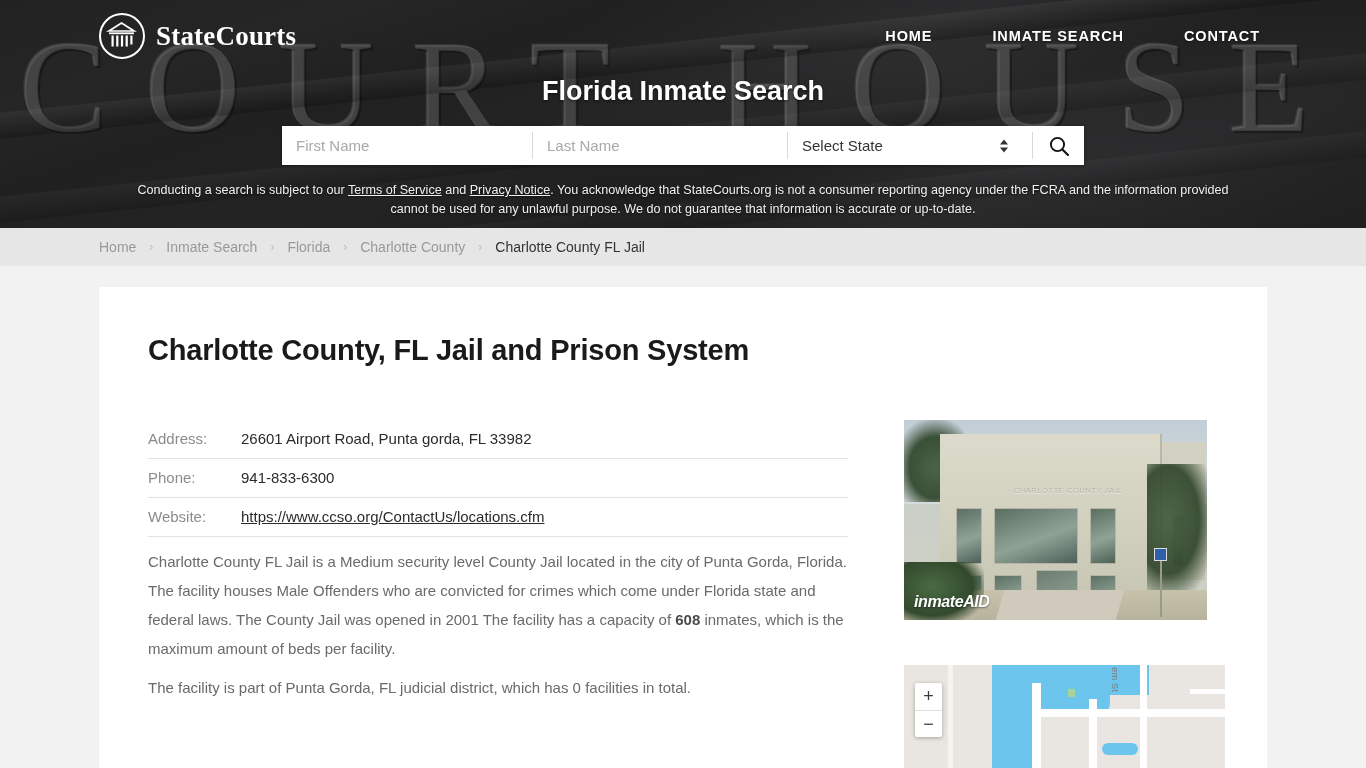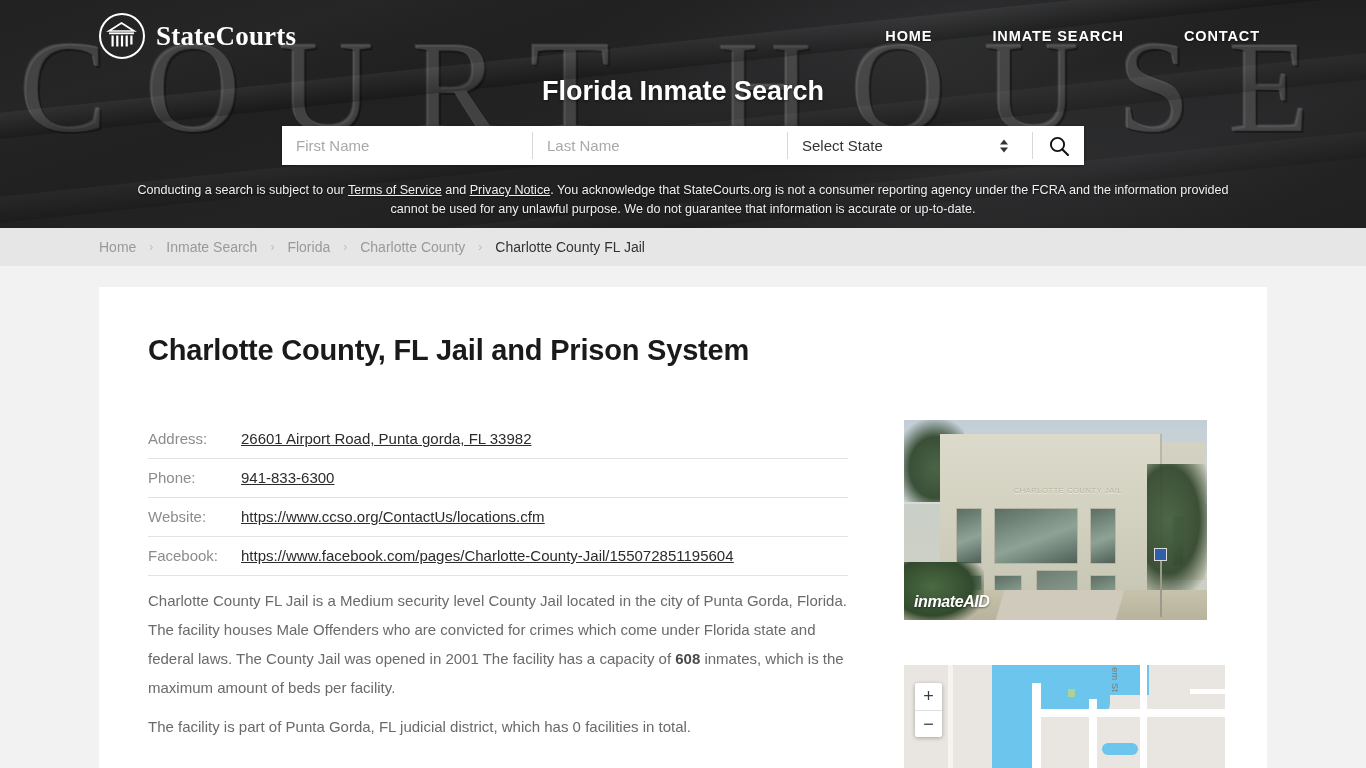--- a/index.html
+++ b/index.html
@@ -211,21 +211,21 @@
 
   table.info { width: 100%; border-collapse: collapse; }
   table.info td {
     border-bottom: 1px solid #e3e3e3;
     padding: 10px 0 11px;
     font-size: 15px;
     vertical-align: top;
     line-height: 17px;
   }
   table.info td.lbl { color: #8c8c8c; width: 93px; white-space: nowrap; margin-left: 47px; }
-  table.info td.val { color: #2b2b2b; text-decoration: underline; }
+  table.info td.val { color: #2b2b2b; }
   table.info td.val a { color: #2b2b2b; text-decoration: underline; }
 
   p.bodytext {
     margin-top: 10px;
     font-size: 15px;
     line-height: 29px;
     color: #6a6a6a;
   }
   p.bodytext b { color: #4a4a4a; font-weight: 700; }
 
@@ -422,26 +422,20 @@
             <td class="val">26601 Airport Road, Punta gorda, FL 33982</td>
           </tr>
           <tr>
             <td class="lbl">Phone:</td>
             <td class="val">941-833-6300</td>
           </tr>
           <tr>
             <td class="lbl">Website:</td>
             <td class="val">
               <a href="#">https://www.ccso.org/ContactUs/locations.cfm</a>
-            </td>
-          </tr>
-          <tr>
-            <td class="lbl">Facebook:</td>
-            <td class="val">
-              <a href="#">https://www.facebook.com/pages/Charlotte-County-Jail/155072851195604</a>
             </td>
           </tr>
         </tbody>
           </table>
 
         <p class="bodytext"><span>Charlotte County FL Jail is a Medium security level County Jail located in the city of Punta Gorda, Florida. The facility houses Male Offenders who are convicted for crimes which come under Florida state and federal laws. The County Jail was opened in 2001 The facility has a capacity of </span><b>608</b><span> inmates, which is the maximum amount of beds per facility.</span></p>
 
         <p class="bodytext">The facility is part of Punta Gorda, FL judicial district, which has 0 facilities in total.</p>
       </div>
 

